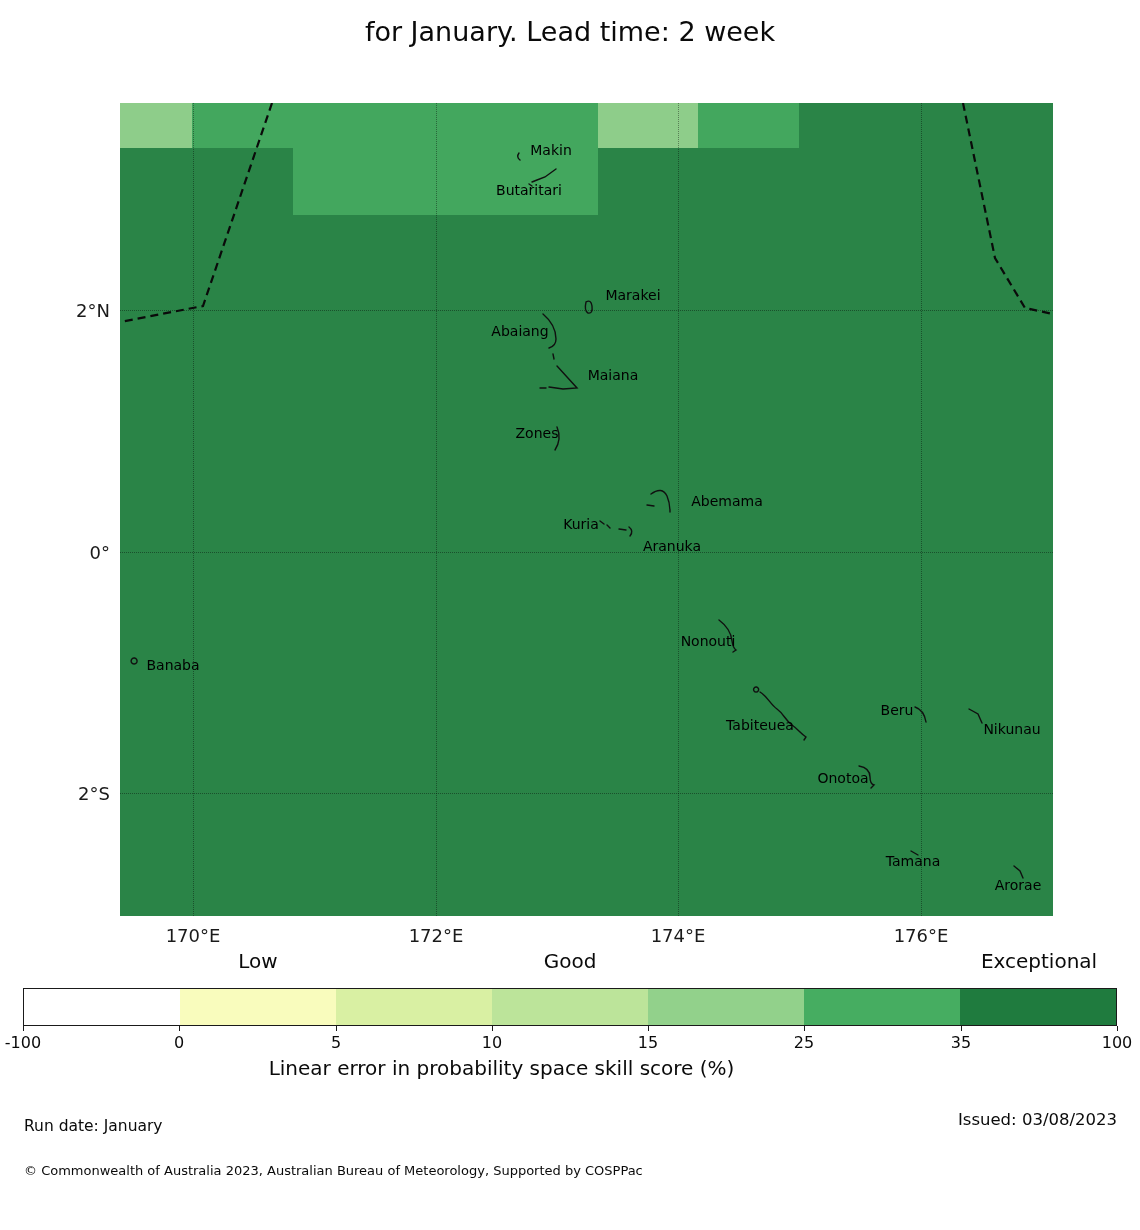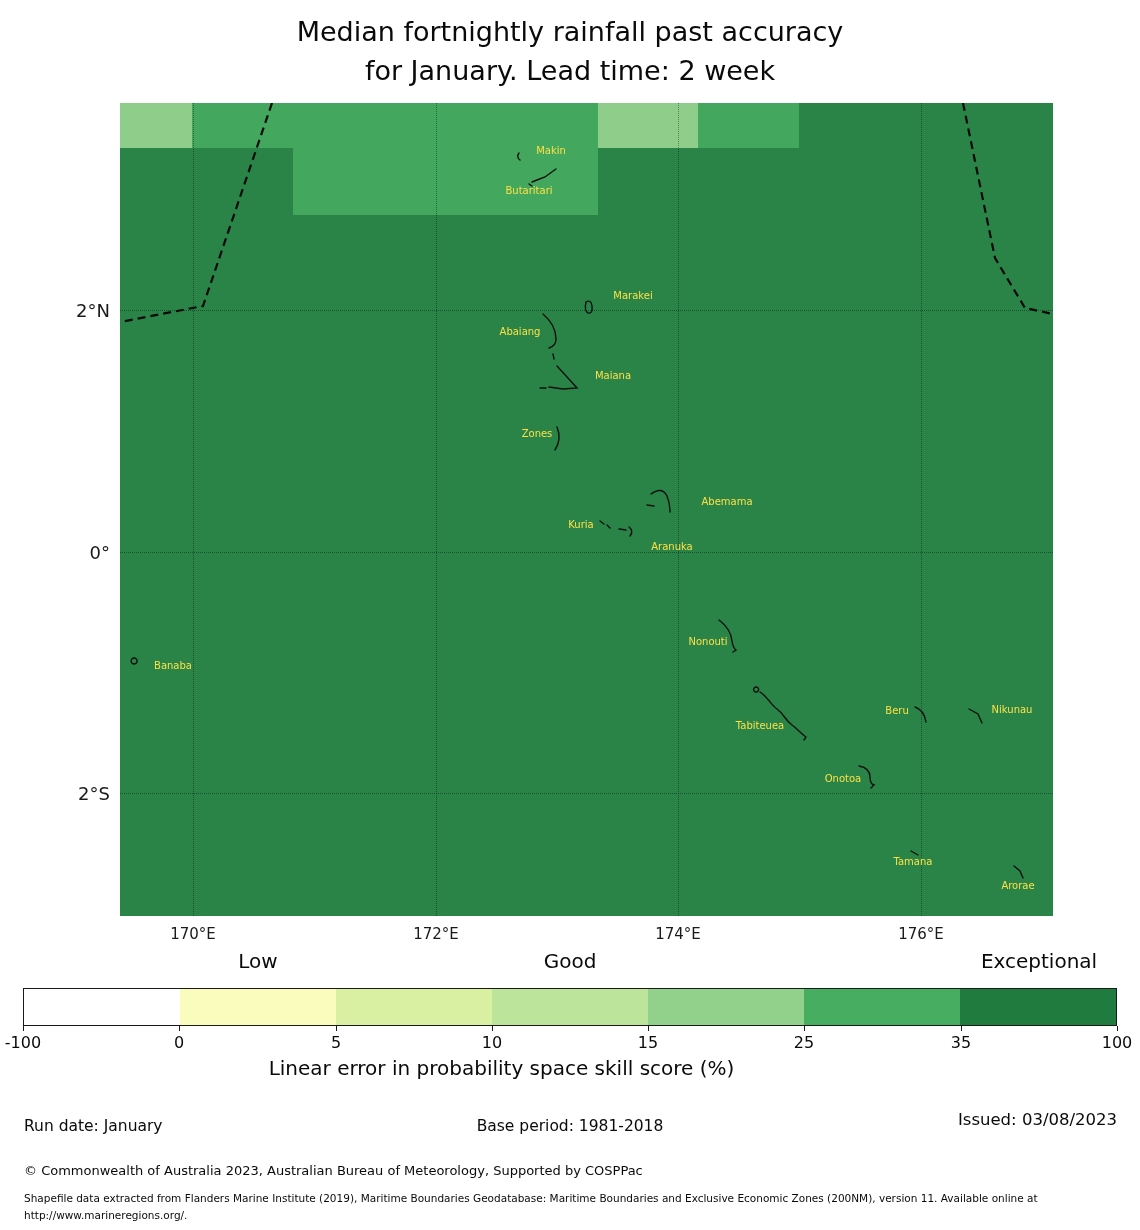--- a/index.html
+++ b/index.html
@@ -5,41 +5,40 @@
   html,body{margin:0;padding:0;background:#ffffff;}
   .page{position:relative;width:1140px;height:1230px;background:#ffffff;overflow:hidden;
         font-family:"DejaVu Sans","Liberation Sans",sans-serif;color:#000;}
   .title{position:absolute;left:0;top:12px;width:1140px;text-align:center;
          font-size:27px;line-height:39px;color:#0a0a0a;}
   .map{position:absolute;left:120px;top:103px;width:933px;height:813px;}
   .patch{position:absolute;}
   .vgrid{position:absolute;top:0;height:813px;width:0;border-left:1px dotted rgba(0,0,0,0.38);}
   .hgrid{position:absolute;left:0;width:933px;height:0;border-top:1px dotted rgba(0,0,0,0.38);}
   .map svg{position:absolute;left:0;top:0;}
-  .island-label{position:absolute;transform:translate(-50%,-50%);font-size:10px;color:#fde047;white-space:nowrap;}
-  .xtick{position:absolute;top:925px;width:90px;text-align:center;font-size:15px;color:#1a1a1a;}
+  .island-label{position:absolute;transform:translate(-50%,-50%);font-size:14px;color:#000000;white-space:nowrap;}
+  .xtick{position:absolute;top:925px;width:90px;text-align:center;font-size:18px;color:#1a1a1a;}
   .ytick{position:absolute;left:38px;width:72px;text-align:right;font-size:18px;color:#1a1a1a;}
   .cbar-cat{position:absolute;top:949px;transform:translateX(-50%);font-size:20px;color:#0a0a0a;}
   .cbar{position:absolute;left:23px;top:988px;width:1094px;height:38px;display:flex;
         border:1px solid #1a1a1a;box-sizing:border-box;}
   .cbar-seg{flex:1 1 0;height:100%;}
   .cbar-tick{position:absolute;top:1026px;width:1px;height:5px;background:#1a1a1a;}
   .cbar-ticklabel{position:absolute;top:1033px;transform:translateX(-50%);font-size:16px;color:#0a0a0a;}
   .cbar-label{position:absolute;left:0;top:1056px;width:1003px;text-align:center;font-size:20px;color:#0a0a0a;}
   .ft{position:absolute;font-size:15.5px;color:#0a0a0a;white-space:nowrap;}
   .ft-small{position:absolute;font-size:13px;color:#0a0a0a;white-space:nowrap;}
   .ft-fine{position:absolute;font-size:10.5px;line-height:16.5px;color:#0a0a0a;}
 </style>
 </head>
 <body>
 
 <div class="page">
 
   <div class="title">
-    <div>Median fortnightly rainfall past accuracy</div>
     <div>for January. Lead time: 2 week</div>
   </div>
 
   <div class="map" id="map" style="background: rgb(42, 132, 71);">
       <div class="patch" style="left: 0px; top: 0px; width: 72px; height: 45px; background: rgb(142, 205, 138);"></div>
       <div class="patch" style="left: 72px; top: 0px; width: 101px; height: 45px; background: rgb(67, 167, 94);"></div>
       <div class="patch" style="left: 173px; top: 0px; width: 305px; height: 112px; background: rgb(67, 167, 94);"></div>
       <div class="patch" style="left: 478px; top: 0px; width: 100px; height: 45px; background: rgb(142, 205, 138);"></div>
       <div class="patch" style="left: 578px; top: 0px; width: 101px; height: 45px; background: rgb(67, 167, 94);"></div>
       <div class="vgrid" style="left: 73px;"></div>
@@ -76,21 +75,21 @@
       <div class="island-label" style="left: 400px; top: 228px;">Abaiang</div>
       <div class="island-label" style="left: 493px; top: 272px;">Maiana</div>
       <div class="island-label" style="left: 417px; top: 330px;">Zones</div>
       <div class="island-label" style="left: 607px; top: 398px;">Abemama</div>
       <div class="island-label" style="left: 461px; top: 421px;">Kuria</div>
       <div class="island-label" style="left: 552px; top: 443px;">Aranuka</div>
       <div class="island-label" style="left: 588px; top: 538px;">Nonouti</div>
       <div class="island-label" style="left: 53px; top: 562px;">Banaba</div>
       <div class="island-label" style="left: 640px; top: 622px;">Tabiteuea</div>
       <div class="island-label" style="left: 777px; top: 607px;">Beru</div>
-      <div class="island-label" style="left: 892px; top: 606px;">Nikunau</div>
+      <div class="island-label" style="left: 892px; top: 626px;">Nikunau</div>
       <div class="island-label" style="left: 723px; top: 675px;">Onotoa</div>
       <div class="island-label" style="left: 793px; top: 758px;">Tamana</div>
       <div class="island-label" style="left: 898px; top: 782px;">Arorae</div>
     </div>
 
   <div id="xticks">
       <div class="xtick" style="left: 148px;">170°E</div>
       <div class="xtick" style="left: 391px;">172°E</div>
       <div class="xtick" style="left: 633px;">174°E</div>
       <div class="xtick" style="left: 876px;">176°E</div>
@@ -129,18 +128,16 @@
       <div class="cbar-tick" style="left: 804px;"></div>
       <div class="cbar-ticklabel" style="left: 804px;">25</div>
       <div class="cbar-tick" style="left: 961px;"></div>
       <div class="cbar-ticklabel" style="left: 961px;">35</div>
       <div class="cbar-tick" style="left: 1117px;"></div>
       <div class="cbar-ticklabel" style="left: 1117px;">100</div>
     </div>
   <div class="cbar-label">Linear error in probability space skill score (%)</div>
 
   <div class="ft" style="left:24px;top:1117px;">Run date: January</div>
-  <div class="ft" style="left:0;top:1117px;width:1140px;text-align:center;">Base period: 1981-2018</div>
   <div class="ft" style="right:23px;top:1110px;font-size:16.5px;">Issued: 03/08/2023</div>
   <div class="ft-small" style="left:24px;top:1163px;">© Commonwealth of Australia 2023, Australian Bureau of Meteorology, Supported by COSPPac</div>
-  <div class="ft-fine" style="left:24px;top:1190px;width:1098px;">Shapefile data extracted from Flanders Marine Institute (2019), Maritime Boundaries Geodatabase: Maritime Boundaries and Exclusive Economic Zones (200NM), version 11. Available online at http://www.marineregions.org/.</div>
 
 </div>
 
 </body></html>

